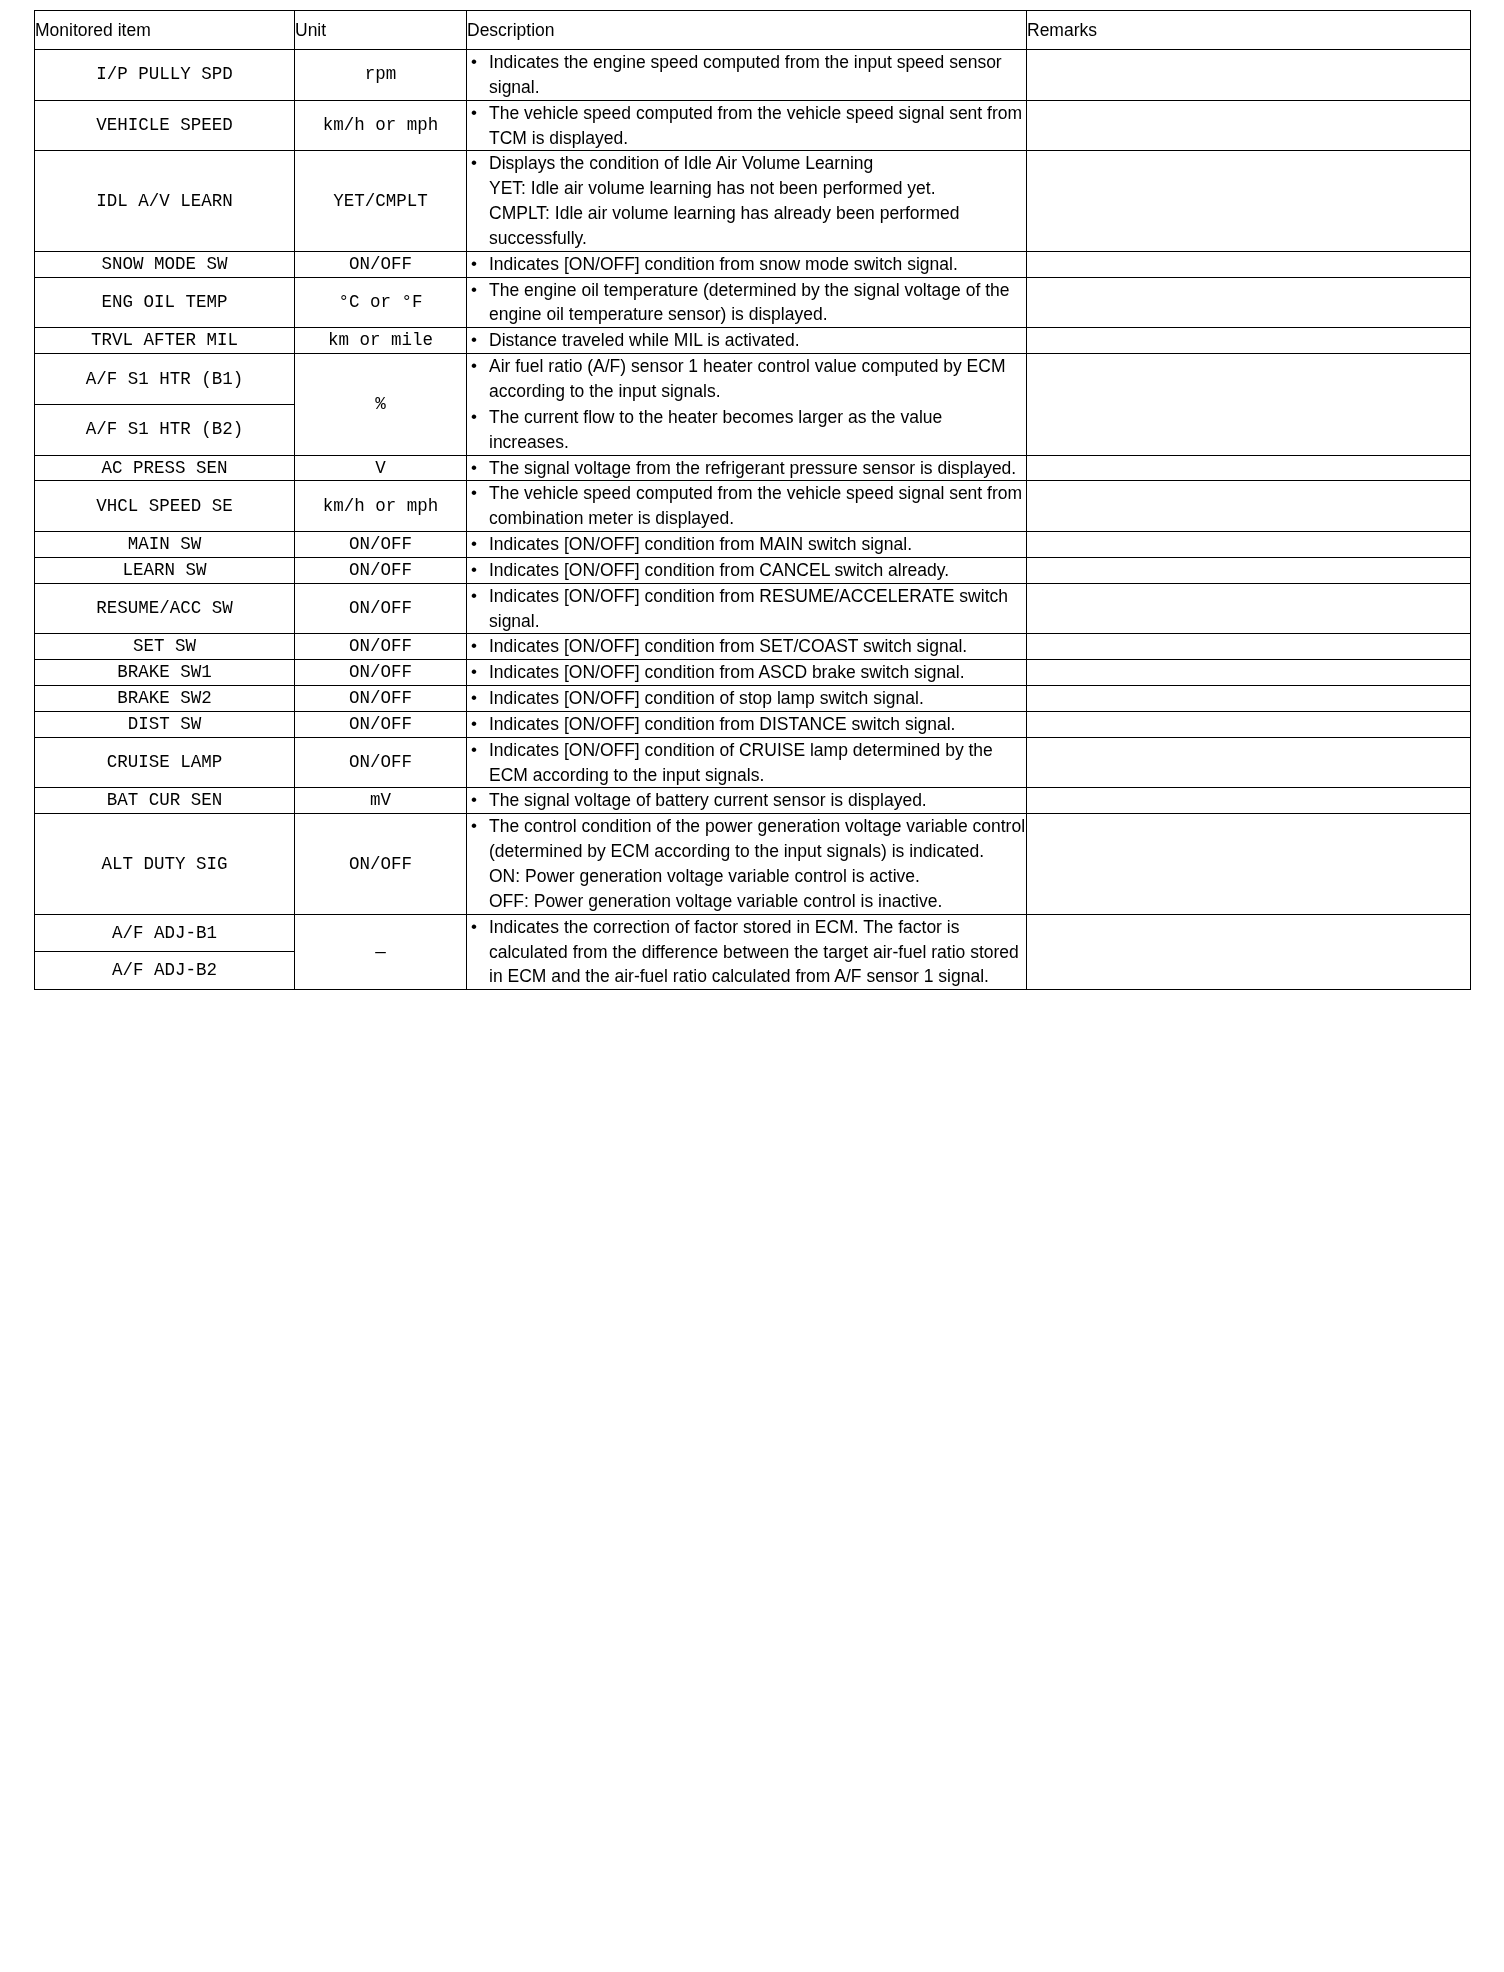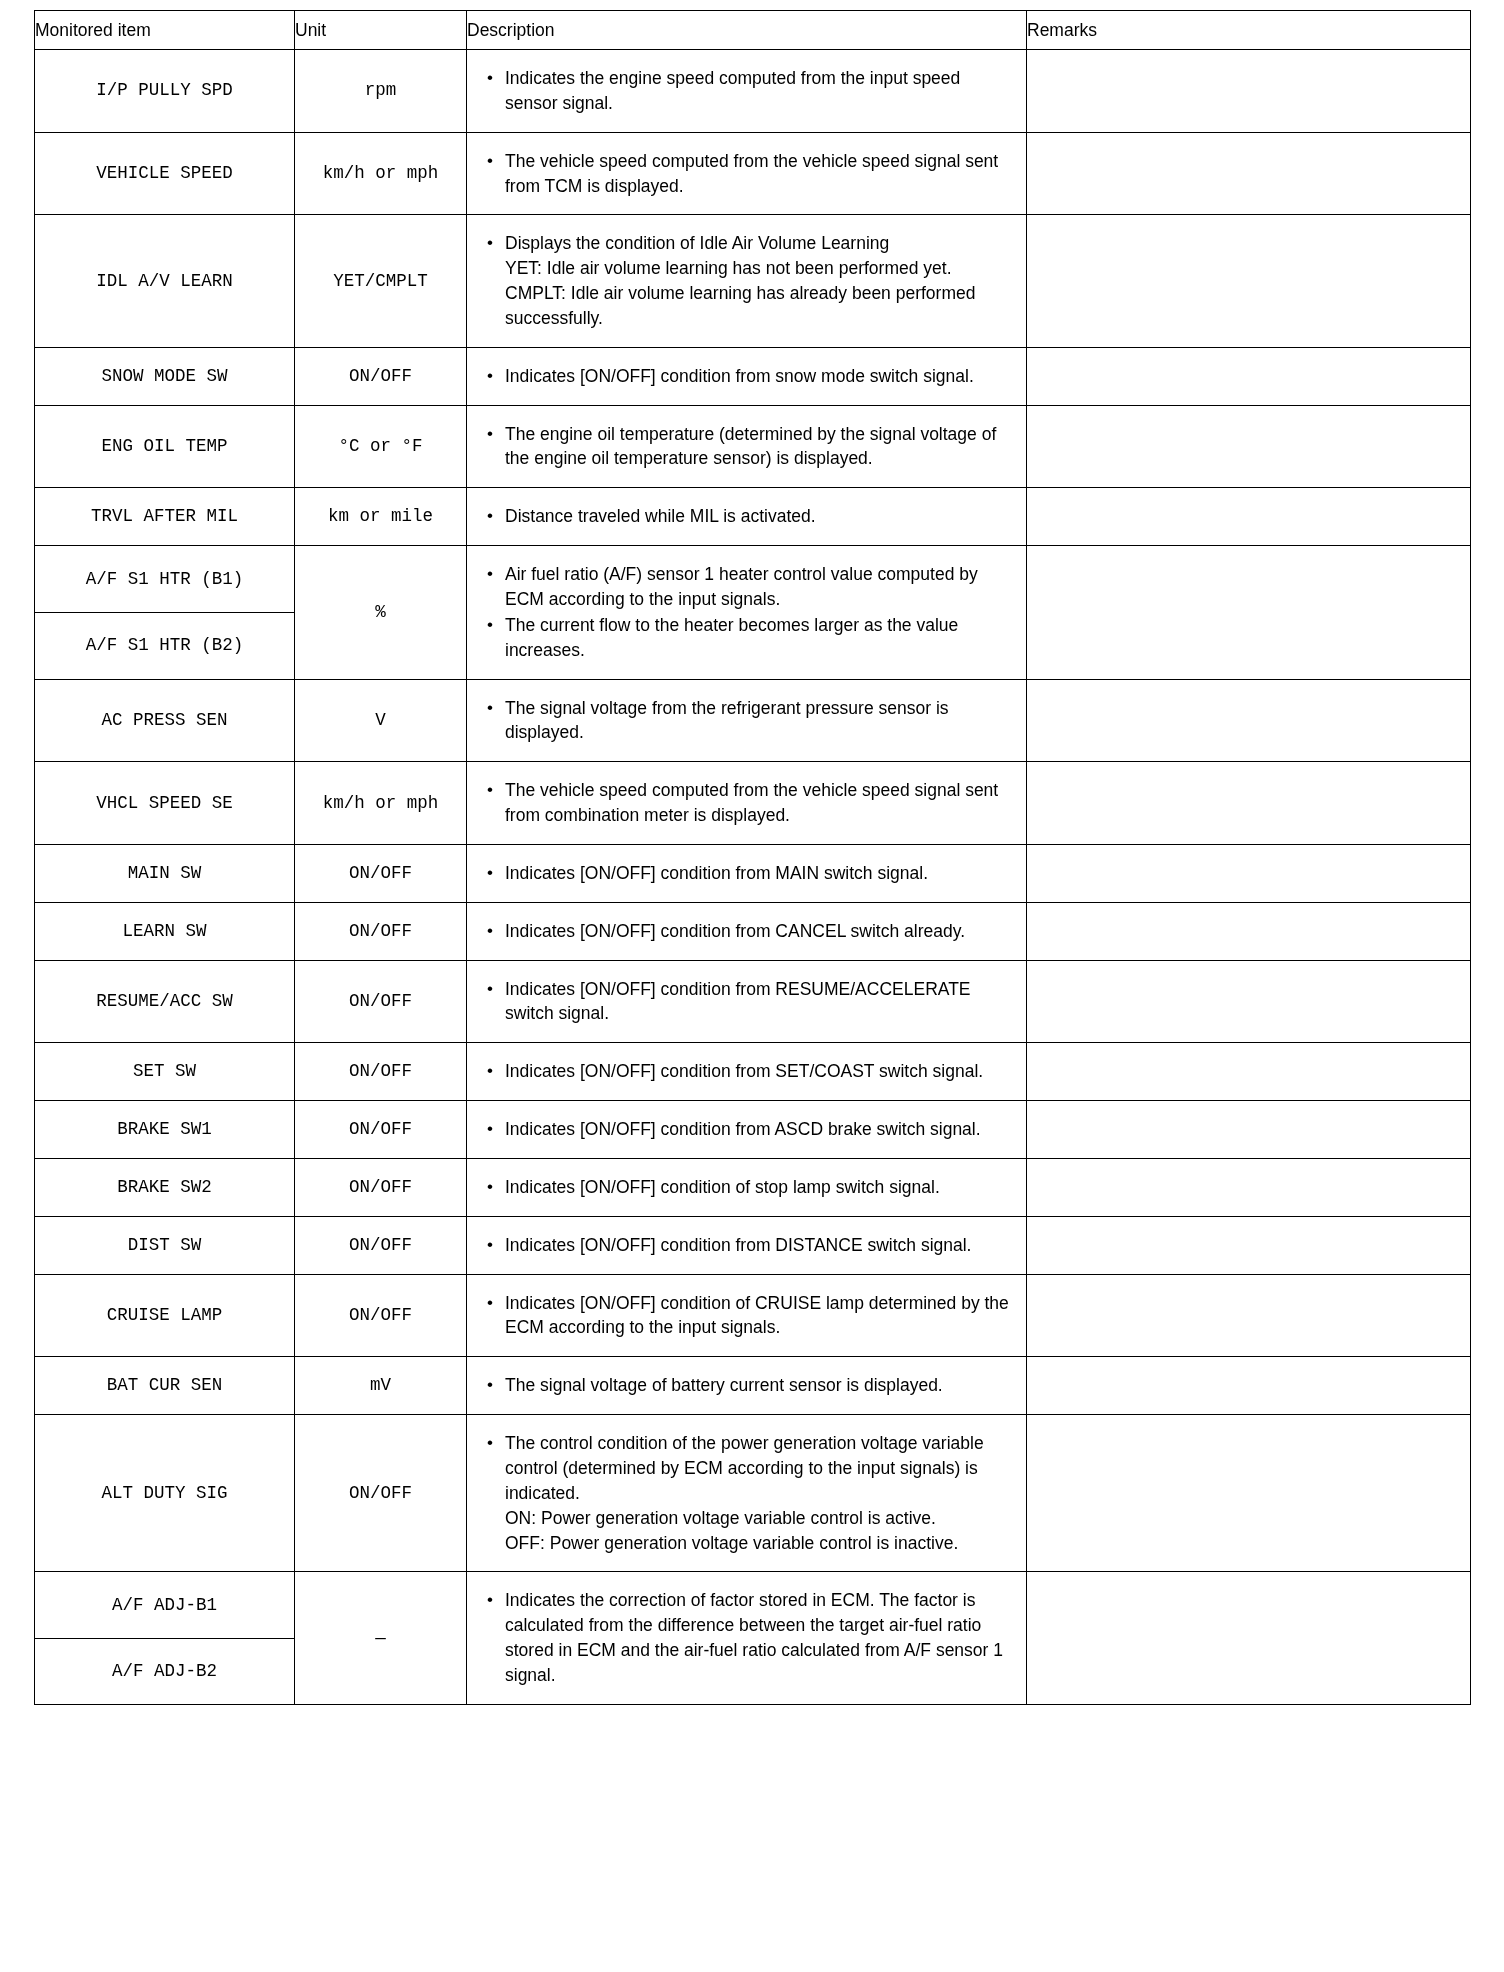--- a/index.html
+++ b/index.html
@@ -56,21 +56,21 @@
     font-family: Liberation Mono, monospace;
   }
   td.desc {
     padding: 9px 10px 9px 14px;
     text-align: left;
   }
   td.remarks {
     padding: 6px 8px;
   }
   ul.bullets {
-    margin: 16px;
+    margin: 0;
     padding: 0;
     list-style: none;
   }
   ul.bullets > li {
     position: relative;
     padding-left: 22px;
     margin: 0 0 0 0;
   }
   ul.bullets > li + li {
     margin-top: 1px;

